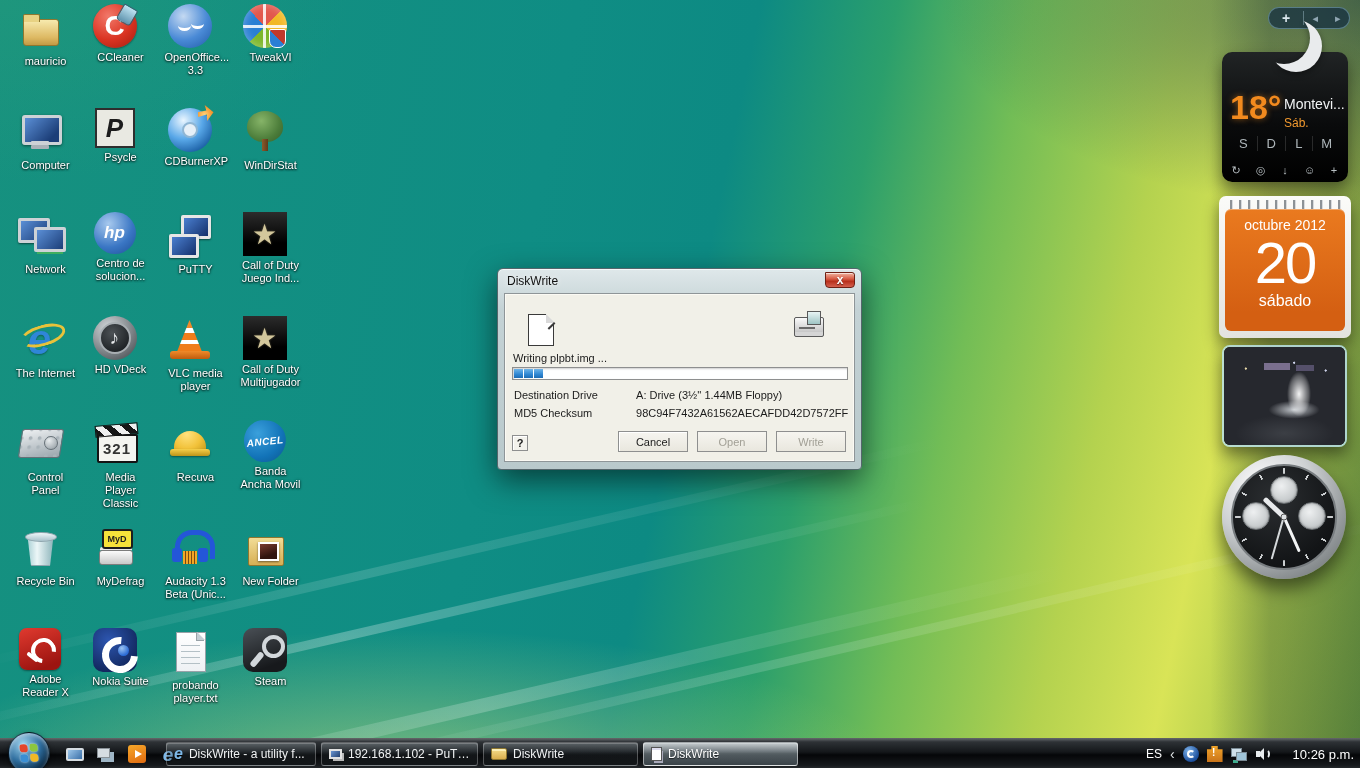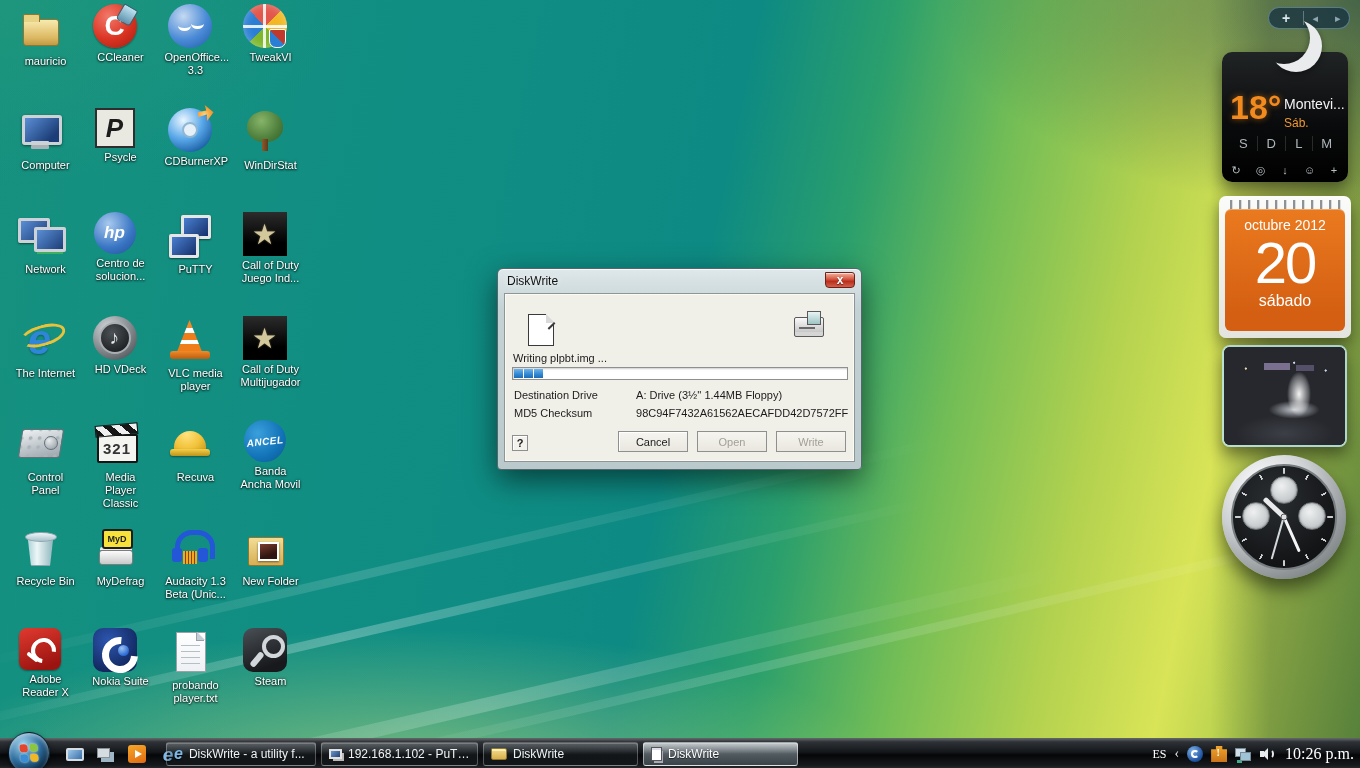--- a/index.html
+++ b/index.html
@@ -323,38 +323,38 @@
     display:flex; align-items:center; gap:6px; padding:0 7px; color:#f0f2f3; font-size:12px; cursor:pointer;
     box-shadow:inset 0 1px 0 rgba(255,255,255,.2); overflow:hidden; white-space:nowrap;}
   .task.active{background:linear-gradient(180deg, rgba(225,232,235,.85), rgba(150,165,172,.55) 48%, rgba(95,110,118,.5));
     color:#fff; text-shadow:0 1px 1px rgba(0,0,0,.6); border-color:rgba(255,255,255,.5);}
   .task-label{overflow:hidden; text-overflow:ellipsis;}
   .ti{flex:none; position:relative; display:block;}
   .ti-ie{color:#7db8e8; font-size:16px; font-weight:bold; font-style:italic; line-height:1; text-shadow:0 1px 1px #000;}
   .ti-putty{width:13px; height:10px; background:linear-gradient(135deg,#6a95d2,#24406e); border:2px solid #e2e2e2; box-shadow:3px 3px 0 -1px #b8b8b8;}
   .ti-folder{width:16px; height:12px; background:linear-gradient(180deg,#f4dd8c,#d9ae4e); border:1px solid #8f772f; border-radius:1px 2px 2px 2px; box-shadow:inset 0 2px 0 #fbefb6;}
   .ti-doc{width:11px; height:14px; background:#fff; border:1px solid #555; box-shadow:inset 0 2px 0 #dde, 2px 3px 0 -1px #aab;}
-  .tray{position:absolute; right:6px; top:0; height:30px; display:flex; align-items:center; gap:8px; color:#fff;font-family:Liberation Serif, serif;}
+  .tray{position:absolute; right:6px; top:0; height:30px; display:flex; align-items:center; gap:8px; color:#fff;}
   .tray-lang{font-size:12px;}
   .tray-chevron{font-size:14px; color:#dfe4e6; cursor:pointer;}
   .tray-ic{position:relative; width:16px; height:16px; cursor:pointer;}
   .tri-nokia{border-radius:50%; background:radial-gradient(circle at 35% 30%, #7db2e8, #1c4f9c 70%);}
   .tri-nokia::before{content:""; position:absolute; inset:4px; border-radius:50%; border:2px solid #fff; border-right-color:transparent;}
   .tri-alert{background:linear-gradient(180deg,#f2a52a,#c9741a); clip-path:polygon(0 100%,0 20%,30% 20%,30% 0,70% 0,70% 20%,100% 20%,100% 100%); }
   .tri-alert::before{content:"!"; position:absolute; left:5.5px; top:1px; color:#fff; font-size:10px; font-weight:bold;}
   .tri-net{background:none;}
   .tri-net::before{content:""; position:absolute; left:0; top:2px; width:9px; height:7px; background:#cfe0ea; border:1px solid #7a8a94;}
   .tri-net::after{content:""; position:absolute; right:0; bottom:1px; width:9px; height:7px; background:#9fc4d8; border:1px solid #7a8a94;
     box-shadow:-6px 5px 0 -3px #3fae8e;}
   .tri-vol::before{content:""; position:absolute; left:1px; top:5px; width:4px; height:6px; background:#e8ecee;}
   .tri-vol::after{content:""; position:absolute; left:3px; top:2px; border-right:6px solid #e8ecee;
     border-top:6px solid transparent; border-bottom:6px solid transparent;}
   .tri-vol i{position:absolute; right:1px; top:3px; width:8px; height:10px; border:2px solid transparent;
     border-right-color:#e8ecee; border-radius:50%;}
-  .tray-time{font-size:16px; margin-left:2px;}
+  .tray-time{font-size:13px; margin-left:14px;}
 </style>
 </head>
 <body>
 
 <div class="desktop">
   <div class="streak s1"></div>
   <div class="streak s2"></div>
   <div class="streak s3"></div>
   <div class="streak s4"></div>
   <div class="sidebar-strip"></div>

